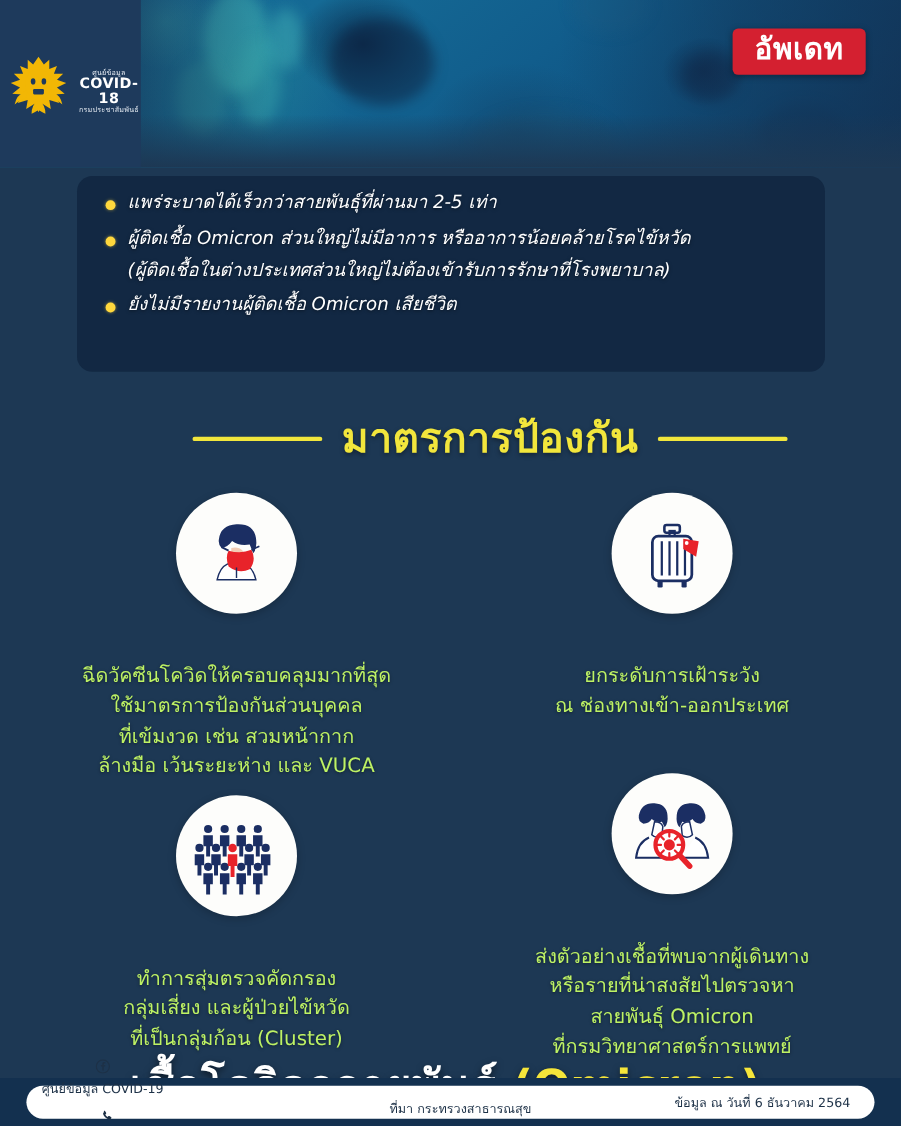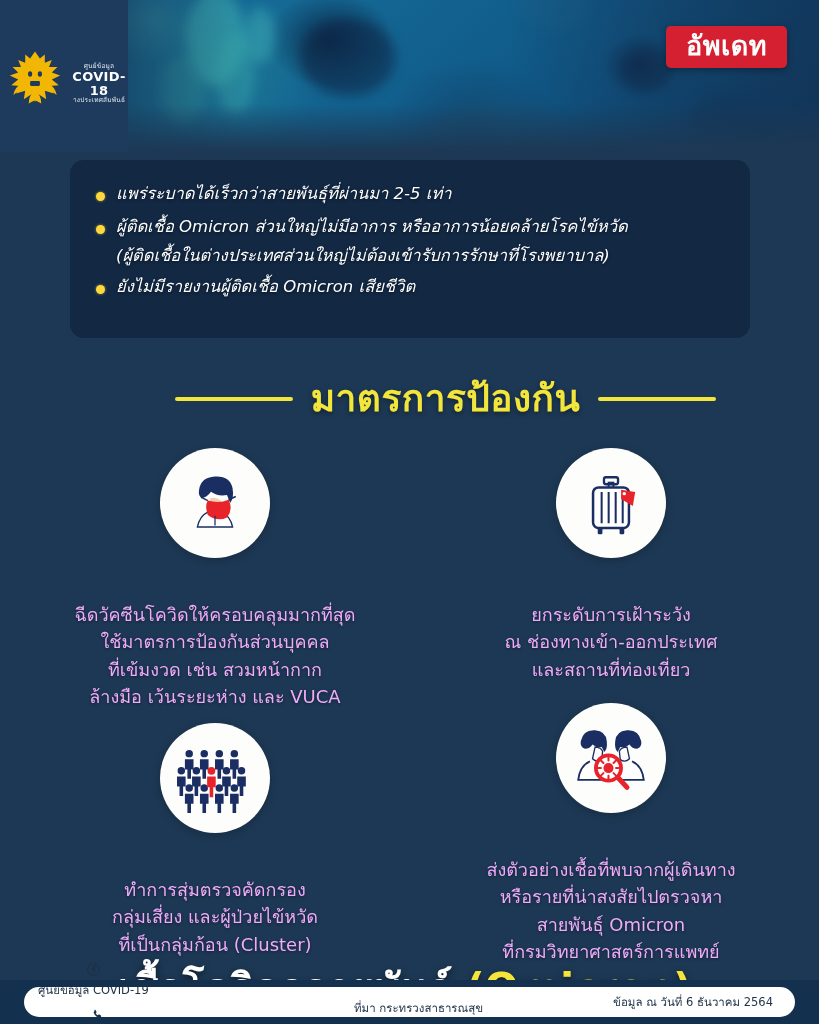--- a/index.html
+++ b/index.html
@@ -68,21 +68,21 @@
     text-shadow:0 3px 7px rgba(0,0,0,.55);
   }
   .hero-title .t-white{ color:#ffffff; }
   .hero-title .t-yellow{ color:#f5e53a; }
 
   
   .bullet-panel{
     position:absolute; left:70px; top:160px; width:680px; height:178px;
     background:rgba(9,28,52,.55);
     border-radius:14px;
-    padding:22px 26px 14px 26px;
+    padding:12px 26px 14px 26px;
   }
   .bullet-row{ display:flex; align-items:flex-start; margin-bottom:9px; }
   .bullet-dot{
     width:9px; height:9px; border-radius:50%;
     background:#ffd83d; flex:0 0 9px; margin-top:10px; margin-right:11px;
     box-shadow:0 0 3px rgba(255,216,61,.6);
   }
   .bullet-txt{
     color:#ffffff; font-size:16.5px; font-style:italic; line-height:1.45;
     text-shadow:0 1px 3px rgba(0,0,0,.5);
@@ -114,21 +114,21 @@
   .m-4{ left:420px; top:255px; width:382px; }
 
   .icon-circle{
     width:110px; height:110px; border-radius:50%;
     background:#fdfdfb;
     margin:0 auto 16px auto;
     display:flex; align-items:center; justify-content:center;
     box-shadow:0 2px 8px rgba(0,0,0,.22);
   }
   .m-text{
-    color:#f0abfc; font-size:18px; line-height:1.52;
+    color:#bef264; font-size:18px; line-height:1.52;
     text-shadow:0 1px 3px rgba(0,0,0,.45);
     margin-top:43px;
   }
   .m-text div{ white-space:nowrap; }
 
   
   .footer{
     position:absolute; left:0; bottom:0; width:819px; height:44px;
     background:#13304f;
   }
@@ -178,21 +178,21 @@
         <g fill="#1e3a5c">
           <ellipse cx="43" cy="40" rx="3" ry="4"></ellipse>
           <ellipse cx="57" cy="40" rx="3" ry="4"></ellipse>
           <rect x="43" y="50" width="14" height="7" rx="1.5"></rect>
         </g>
       </svg>
     </div>
     <div class="logo-caption">
       <div class="logo-l1">ศูนย์ข้อมูล</div>
       <div class="logo-l2">COVID-18</div>
-      <div class="logo-l3">างประเทศสัมพันธ์</div>
+      <div class="logo-l3">กรมประชาสัมพันธ์</div>
     </div>
   </div>
 
   <div class="badge-update">อัพเดท</div>
 
   <div class="hero-title">
     <span class="t-white">เชื้อโควิดกลายพันธุ์ </span><span class="t-yellow">(Omicron)</span>
   </div>
 
   <div class="bullet-panel">
@@ -247,21 +247,20 @@
           <path d="M38 36 v40 M47 36 v40 M56 36 v40 M65 36 v40" stroke="#1b2e63" stroke-width="2.6"></path>
           <rect x="33" y="82" width="6" height="8" rx="1.5" fill="#1b2e63"></rect>
           <rect x="61" y="82" width="6" height="8" rx="1.5" fill="#1b2e63"></rect>
           <path d="M63 33 l18 3 l-3 18 l-15 -9 Z" fill="#e8232a"></path>
           <circle cx="67" cy="38" r="2.2" fill="#ffffff"></circle>
         </svg>
       </div>
       <div class="m-text">
         <div>ยกระดับการเฝ้าระวัง</div>
         <div>ณ ช่องทางเข้า-ออกประเทศ</div>
-        <div>และสถานที่ท่องเที่ยว</div>
       </div>
     </div>
 
     <div class="m-item m-3">
       <div class="icon-circle">
         <svg viewBox="0 0 120 100" width="86" height="72" aria-hidden="true">
           <g fill="#1b2e63">
             <g>
               <circle cx="24" cy="16" r="5.2"></circle>
                 <path d="M18 24 h12 v14 h-3.5 v13 h-5 v-13 h-3.5 Z"></path>

